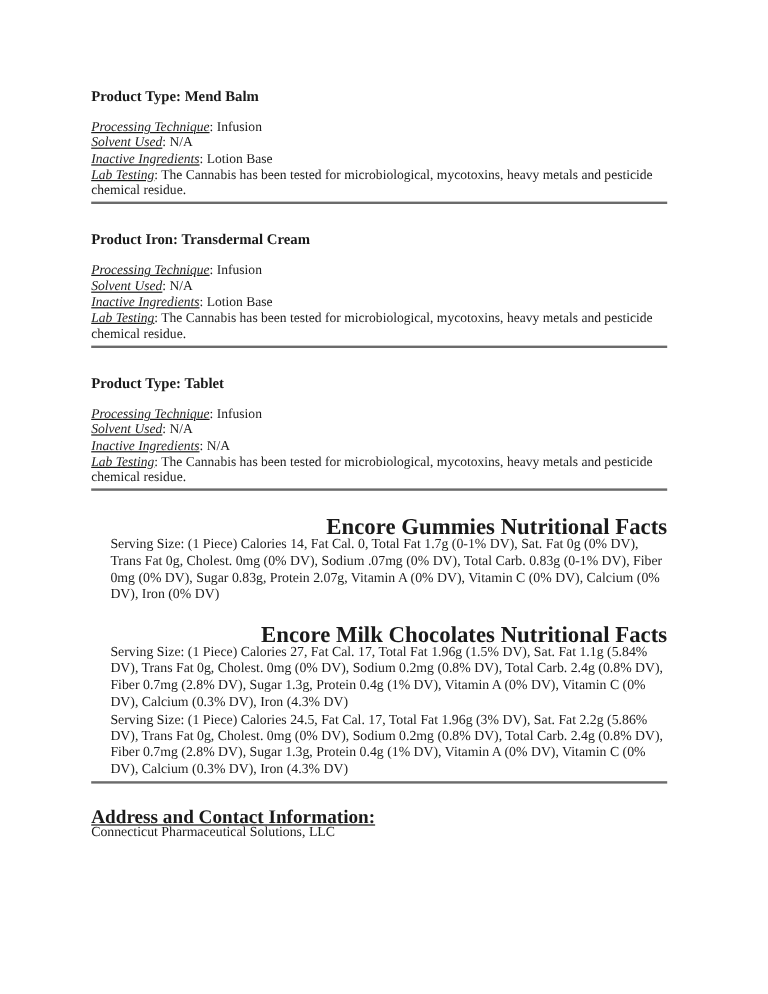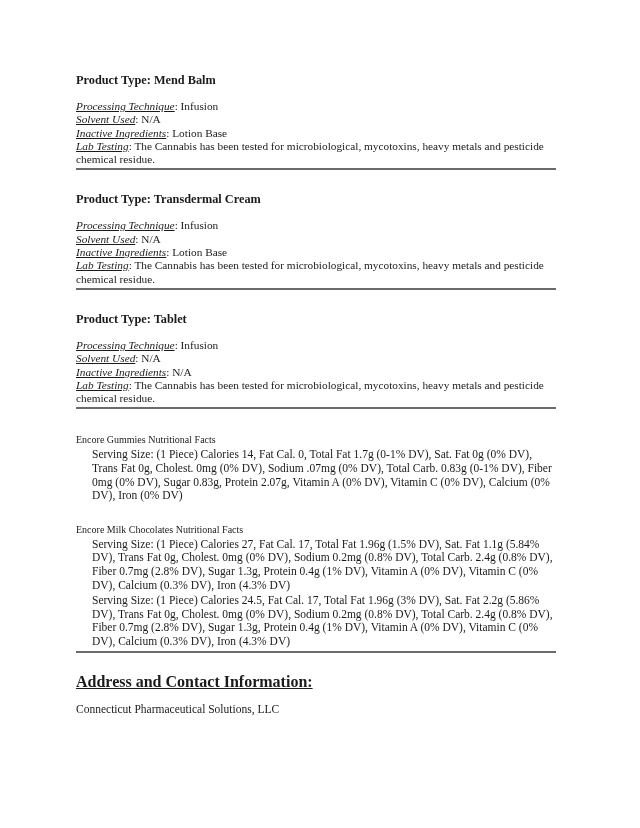--- a/index.html
+++ b/index.html
@@ -29,62 +29,62 @@
     font-size: 11.3px;
     line-height: 13.3px;
   }
   .lbl { text-decoration: underline; font-style: italic; }
   .hr {
     height: 2px;
     background: #6b6b6b;
     margin: 2px 0 22px 0;
   }
   .nt {
-    font-size: 10px;
+    font-size: 19px;
     line-height: 17px;
-    font-weight: normal;
+    font-weight: bold;
     margin: 18px 0 0 0;
+    text-align: right;
   }
   .nt.first { margin-top: 9px; }
   .nb {
     font-size: 11.5px;
     line-height: 13.6px;
     margin: 0 0 2px 16px;
   }
   .ch {
     font-size: 16px;
     line-height: 13.6px;
     font-weight: bold;
     text-decoration: underline;
     margin: 0;
   }
   .cl {
     font-size: 11.5px;
     line-height: 13.3px;
-    margin-top: 15px;
   }
 </style>
 </head>
 <body>
 
 <div class="page">
 
   <section>
     <h2 class="ph">Product Type: Mend Balm</h2>
     <div>
       <div class="field"><span class="lbl">Processing Technique</span><span>: Infusion</span></div>
       <div class="field"><span class="lbl">Solvent Used</span><span>: N/A</span></div>
       <div class="field"><span class="lbl">Inactive Ingredients</span><span>: Lotion Base</span></div>
       <div class="field"><span class="lbl">Lab Testing</span><span>: The Cannabis has been tested for microbiological, mycotoxins, heavy metals and pesticide chemical residue.</span></div>
     </div>
     <div class="hr"></div>
   </section>
 
   <section>
-    <h2 class="ph">Product Type: Transdermal Cream</h2>
+    <h2 class="ph">Product Iron: Transdermal Cream</h2>
     <div>
       <div class="field"><span class="lbl">Processing Technique</span><span>: Infusion</span></div>
       <div class="field"><span class="lbl">Solvent Used</span><span>: N/A</span></div>
       <div class="field"><span class="lbl">Inactive Ingredients</span><span>: Lotion Base</span></div>
       <div class="field"><span class="lbl">Lab Testing</span><span>: The Cannabis has been tested for microbiological, mycotoxins, heavy metals and pesticide chemical residue.</span></div>
     </div>
     <div class="hr"></div>
   </section>
 
   <section>

